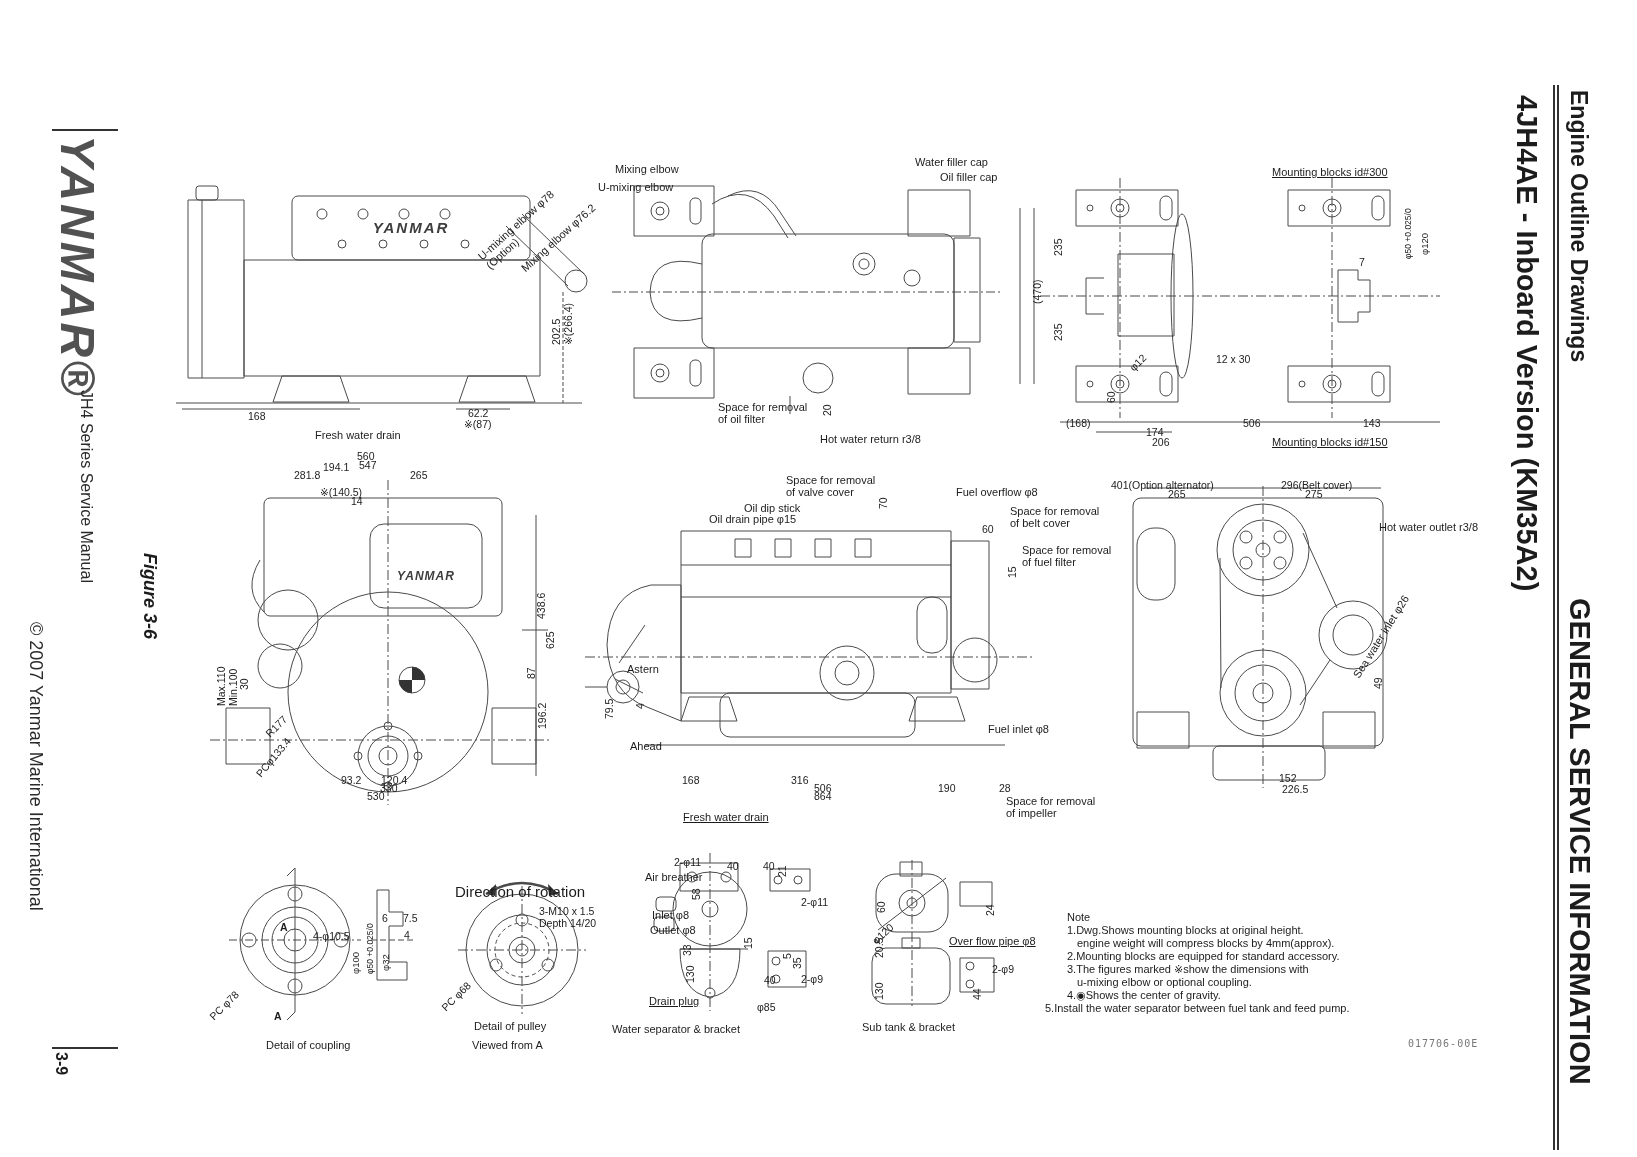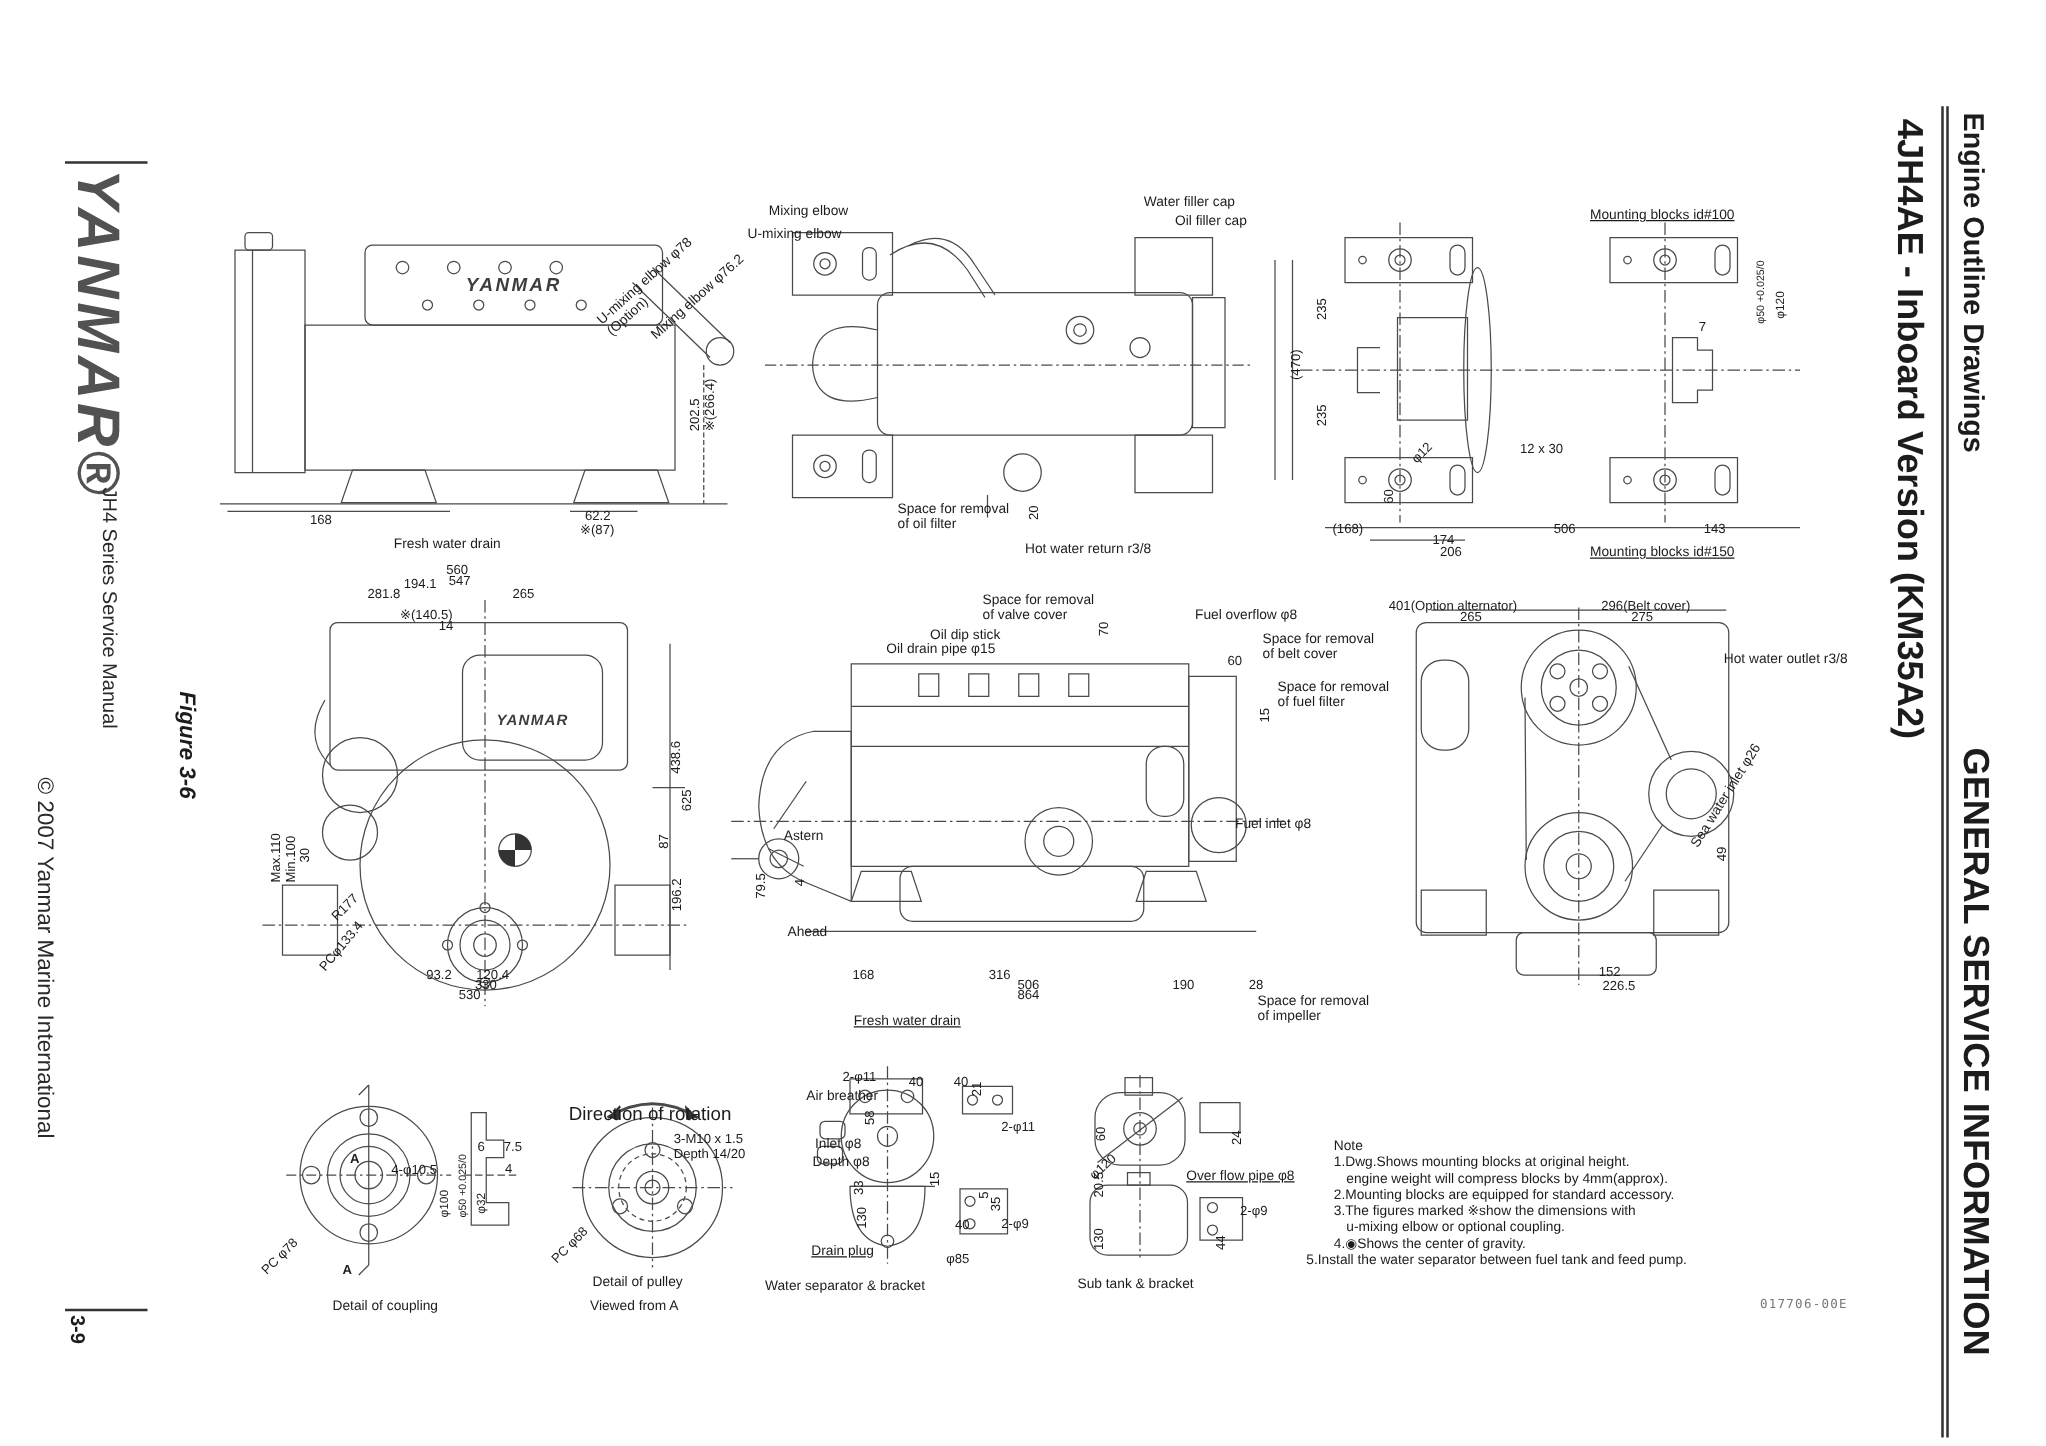--- a/index.html
+++ b/index.html
@@ -137,21 +137,21 @@
       <path d="M338,120 h20 v10 h12 v32 h-12 v10 h-20 z"></path>
       <line x1="40" y1="146" x2="440" y2="146" stroke-dasharray="10 3 2 3"></line>
       <line x1="120" y1="28" x2="120" y2="268" stroke-dasharray="10 3 2 3"></line>
       <line x1="332" y1="28" x2="332" y2="268" stroke-dasharray="10 3 2 3"></line>
       <line x1="34" y1="58" x2="34" y2="234"></line>
         <line x1="20" y1="58" x2="20" y2="234"></line>
       <line x1="60" y1="272" x2="440" y2="272"></line>
         <line x1="96" y1="282" x2="172" y2="282"></line>
     </g>
   </svg>
-  <div class="L" style="left:1272px;top:166px"><span class="u">Mounting blocks id#100</span></div>
+  <div class="L" style="left:1272px;top:166px"><span class="u">Mounting blocks id#300</span></div>
   <div class="L d v" style="left:1053px;top:256px">235</div>
   <div class="L d v" style="left:1032px;top:304px">(470)</div>
   <div class="L d v" style="left:1053px;top:341px">235</div>
   <div class="L d v" style="left:1106px;top:403px">60</div>
   <div class="L d" style="left:1066px;top:418px">(168)</div>
   <div class="L d" style="left:1146px;top:427px">174</div>
   <div class="L d" style="left:1152px;top:437px">206</div>
   <div class="L d" style="left:1243px;top:418px">506</div>
   <div class="L d" style="left:1363px;top:418px">143</div>
   <div class="L d" style="left:1216px;top:354px">12 x 30</div>
@@ -245,21 +245,21 @@
   <div class="L" style="left:1010px;top:505px">Space for removal
 of belt cover</div>
   <div class="L d" style="left:982px;top:524px">60</div>
   <div class="L" style="left:1022px;top:544px">Space for removal
 of fuel filter</div>
   <div class="L d v" style="left:1007px;top:578px">15</div>
   <div class="L" style="left:627px;top:663px">Astern</div>
   <div class="L d v" style="left:604px;top:719px">79.5</div>
   <div class="L d v" style="left:635px;top:709px">4</div>
   <div class="L" style="left:630px;top:740px">Ahead</div>
-  <div class="L" style="left:988px;top:653px">Fuel inlet φ8</div>
+  <div class="L" style="left:988px;top:723px">Fuel inlet φ8</div>
   <div class="L d" style="left:682px;top:775px">168</div>
   <div class="L d" style="left:791px;top:775px">316</div>
   <div class="L d" style="left:814px;top:783px">506</div>
   <div class="L d" style="left:814px;top:791px">864</div>
   <div class="L d" style="left:938px;top:783px">190</div>
   <div class="L d" style="left:999px;top:783px">28</div>
   <div class="L u" style="left:683px;top:811px">Fresh water drain</div>
   <div class="L" style="left:1006px;top:795px">Space for removal
 of impeller</div>
 
@@ -375,21 +375,21 @@
     </g>
   </svg>
   <div class="L d" style="left:674px;top:857px">2-φ11</div>
   <div class="L d" style="left:727px;top:861px">40</div>
   <div class="L d" style="left:763px;top:861px">40</div>
   <div class="L d v" style="left:777px;top:877px">21</div>
   <div class="L" style="left:645px;top:871px">Air breather</div>
   <div class="L d v" style="left:691px;top:900px">58</div>
   <div class="L d" style="left:801px;top:897px">2-φ11</div>
   <div class="L" style="left:652px;top:909px">Inlet φ8</div>
-  <div class="L" style="left:650px;top:924px">Depth φ8</div>
+  <div class="L" style="left:650px;top:924px">Outlet φ8</div>
   <div class="L d v" style="left:743px;top:949px">15</div>
   <div class="L d v" style="left:682px;top:956px">33</div>
   <div class="L d v" style="left:782px;top:959px">5</div>
   <div class="L d v" style="left:792px;top:969px">35</div>
   <div class="L d v" style="left:685px;top:983px">130</div>
   <div class="L d" style="left:764px;top:975px">40</div>
   <div class="L d" style="left:801px;top:974px">2-φ9</div>
   <div class="L u" style="left:649px;top:995px">Drain plug</div>
   <div class="L d" style="left:757px;top:1002px">φ85</div>
   <div class="L cap" style="left:612px;top:1023px">Water separator &amp; bracket</div>

